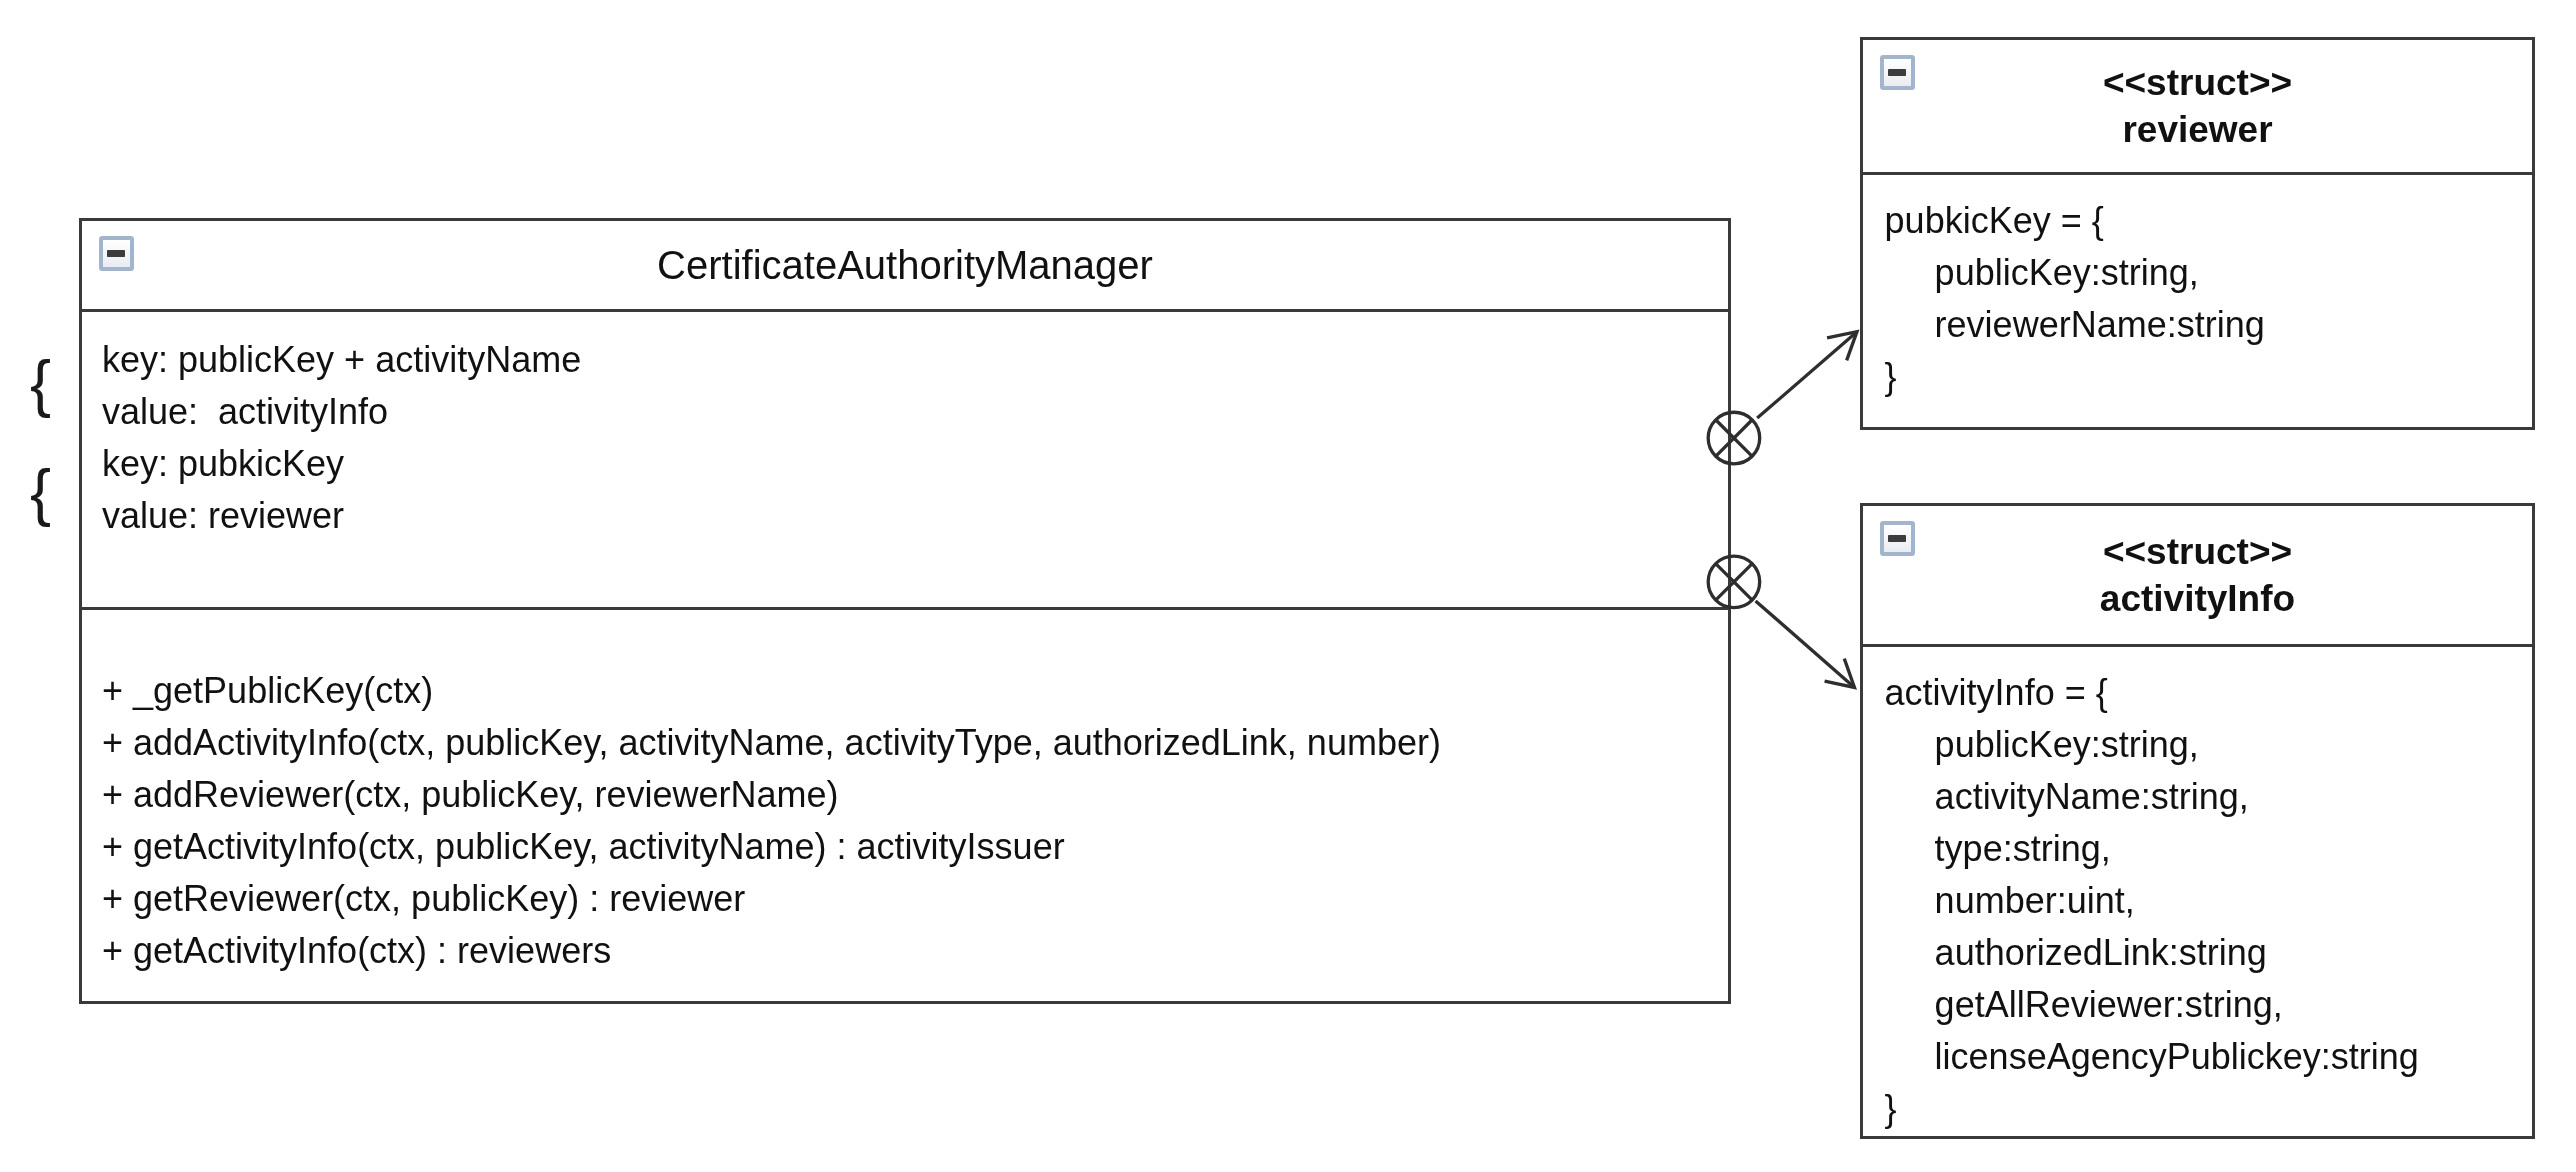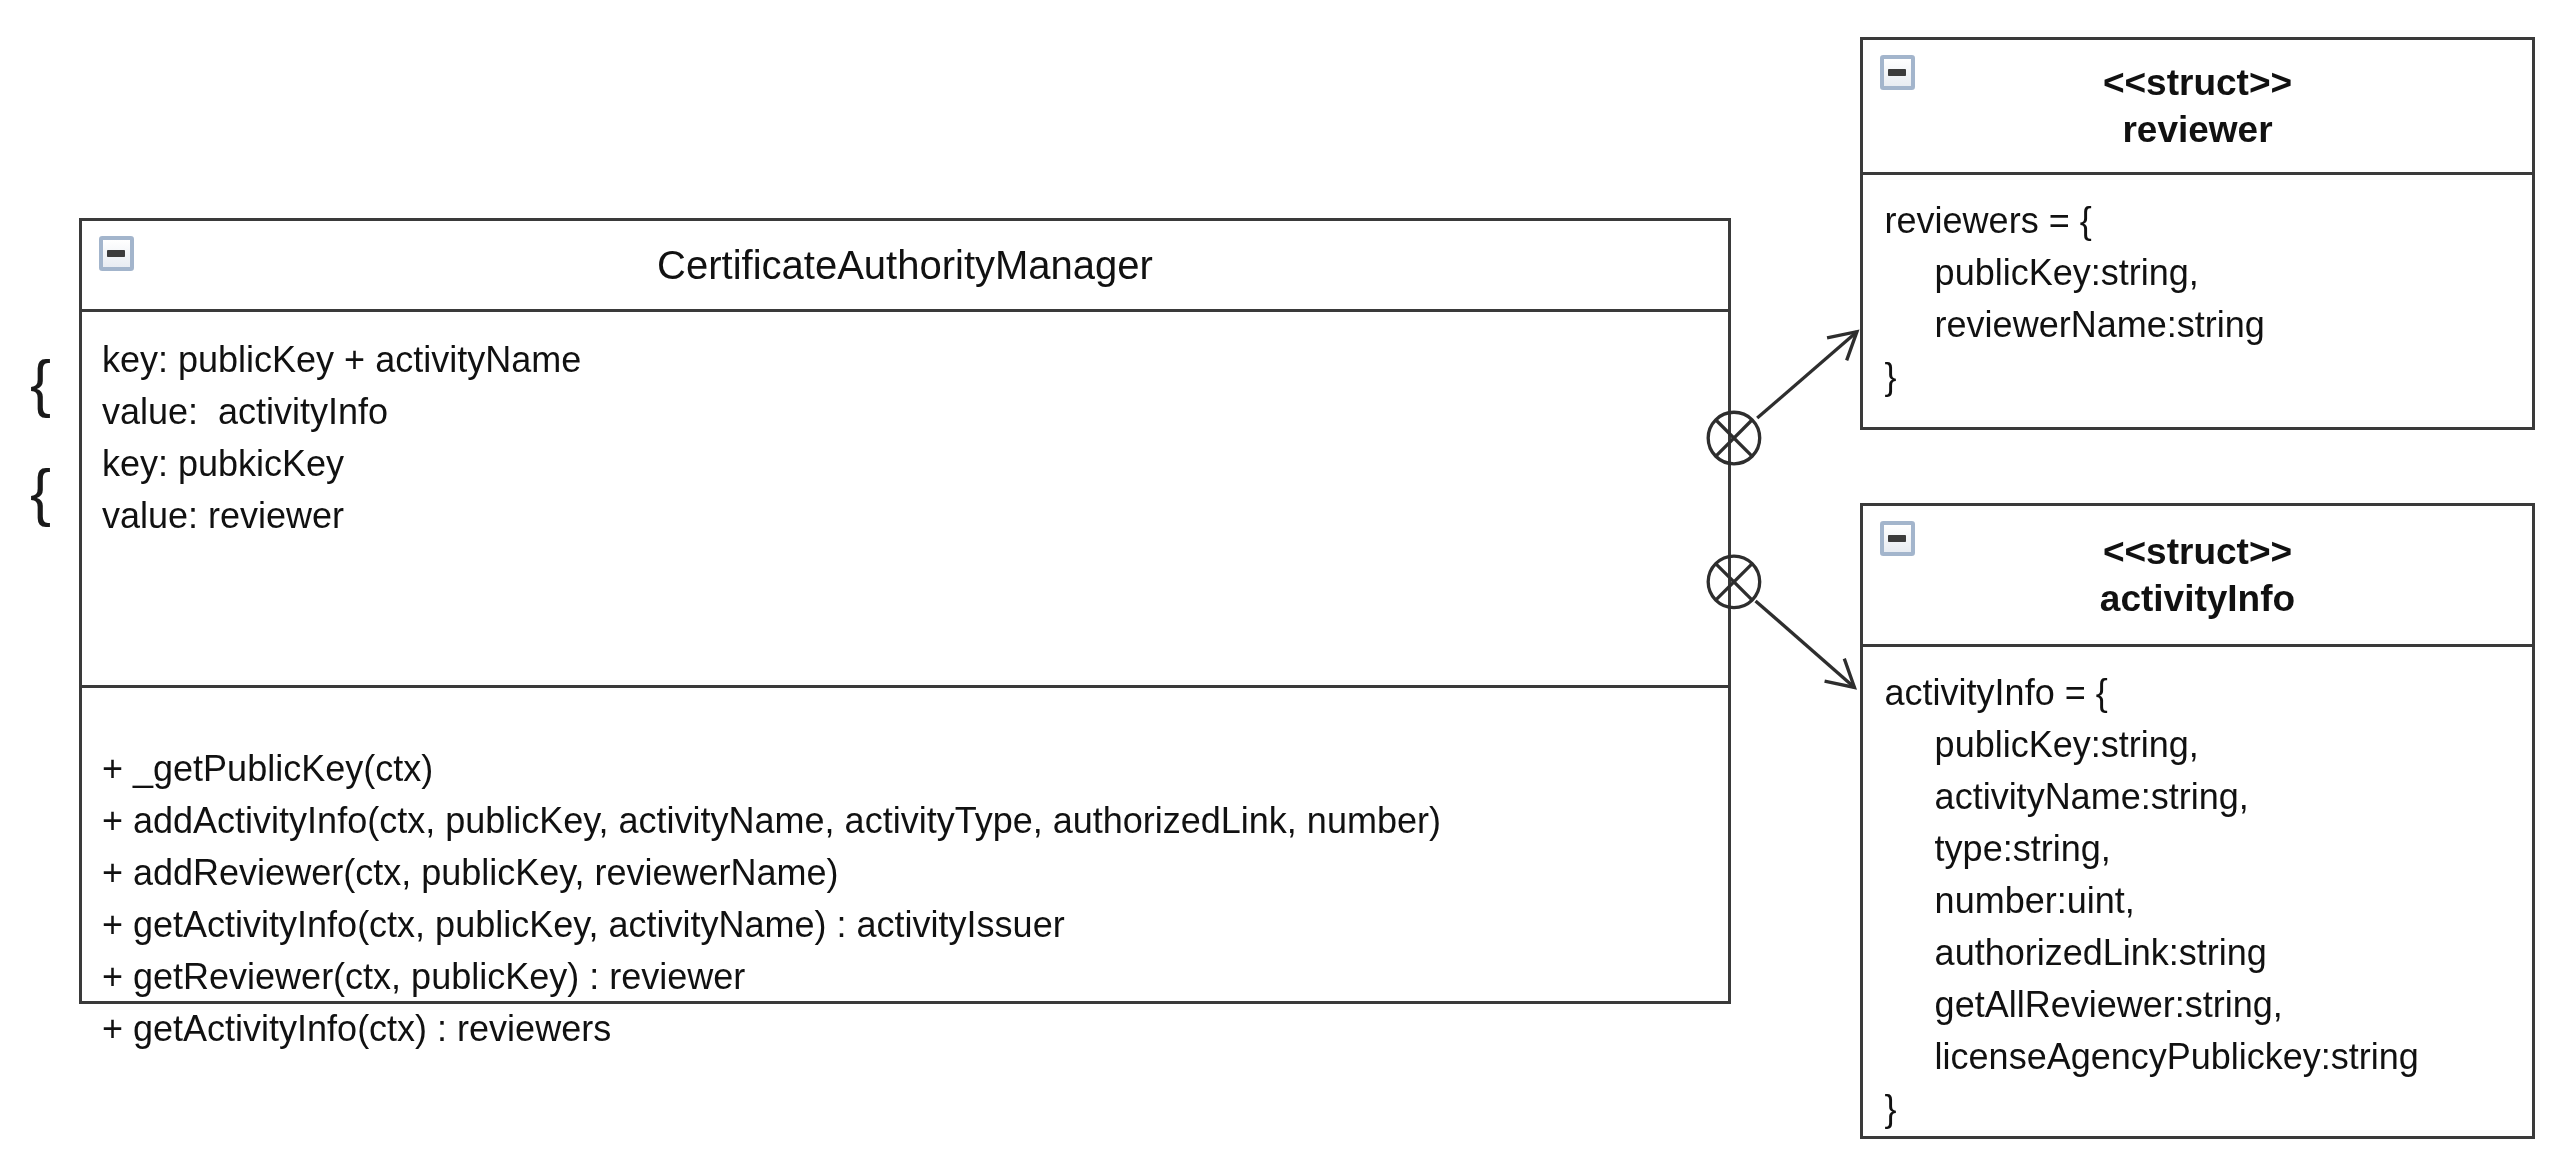--- a/index.html
+++ b/index.html
@@ -49,21 +49,21 @@
   }
   .stereotype, .struct-name {
     font-size: 37px;
     font-weight: bold;
     line-height: 47px;
     text-align: center;
   }
 
   .attrs-section {
     box-sizing: border-box;
-    height: 376px;
+    height: 298px;
     border-bottom: 3.3px solid #3a3a3a;
     padding: 21.6px 16.6px 0 20px;
   }
   .methods-section {
     box-sizing: border-box;
     padding: 55px 13.3px 0 20px;
   }
   .struct-body {
     box-sizing: border-box;
     padding: 20px 13.3px 0 21.6px;
@@ -176,21 +176,21 @@
 
   <section class="box reviewer-box">
     <div class="box-header struct-header">
       <div class="collapse-icon">
         <span class="minus-bar"></span>
       </div>
       <div class="stereotype">&lt;&lt;struct&gt;&gt;</div>
       <div class="struct-name">reviewer</div>
     </div>
     <div class="struct-body">
-        <div class="text-line">reviewers = {</div>
+        <div class="text-line">pubkicKey = {</div>
         <div class="text-line">     publicKey:string,</div>
         <div class="text-line">     reviewerName:string</div>
         <div class="text-line">}</div>
       </div>
   </section>
 
   <section class="box activity-box">
     <div class="box-header struct-header">
       <div class="collapse-icon">
         <span class="minus-bar"></span>

